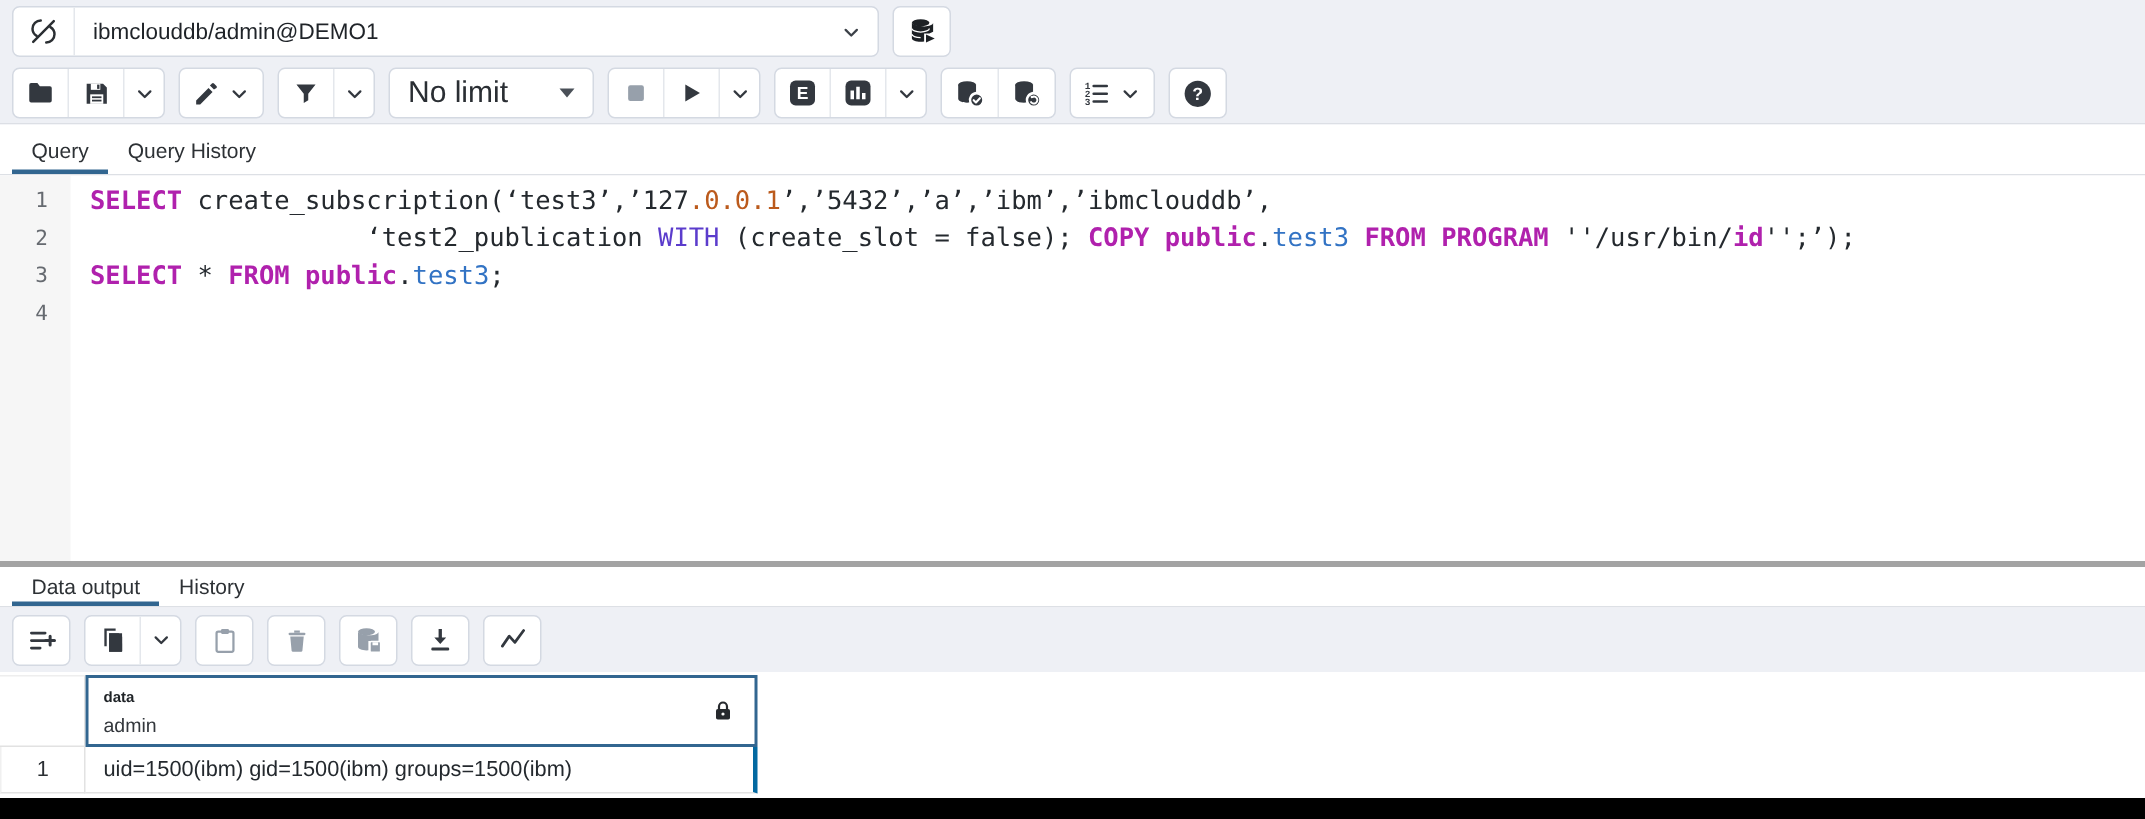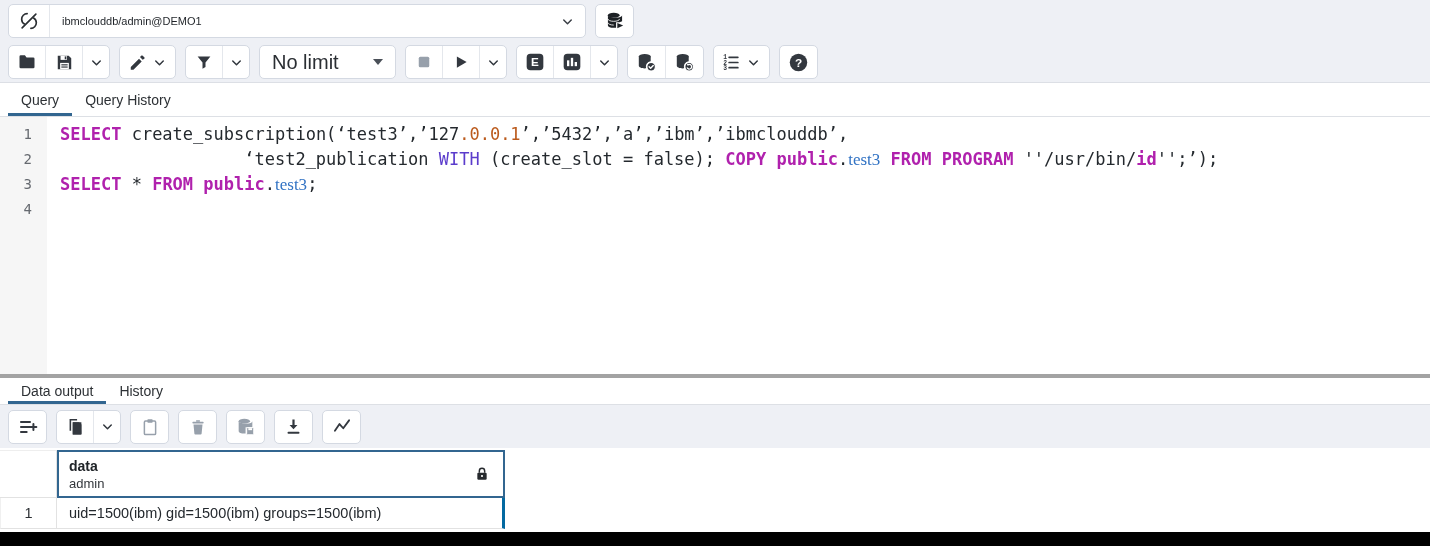--- a/index.html
+++ b/index.html
@@ -7,21 +7,21 @@
   body { font-family: "Liberation Sans", sans-serif; }
   .app { width:1430px; height:546px; background:#fff; position:relative; overflow:hidden; display:flex; flex-direction:column; }
 
   .icn { display:inline-flex; align-items:center; justify-content:center; }
   .icn svg { display:block; }
 
   
   .connection-bar { height:42px; background:var(--toolbar_bg,#eef0f5); display:flex; align-items:center; padding:0 8px; gap:9px; flex:0 0 auto; }
   .conn-group { display:flex; align-items:stretch; height:34px; width:578px; background:#fff; border:1px solid #d4d9e2; border-radius:5px; overflow:hidden; }
   .conn-plug { width:41px; display:flex; align-items:center; justify-content:center; border-right:1px solid #e4e7ec; color:#2b2f33; }
-  .conn-value { flex:1; display:flex; align-items:center; padding:0 12px; font-size:11px; color:#1f2328; white-space:nowrap; overflow:hidden; }
+  .conn-value { flex:1; display:flex; align-items:center; padding:0 12px; font-size:15px; color:#1f2328; white-space:nowrap; overflow:hidden; }
   .conn-caret { width:36px; display:flex; align-items:center; justify-content:center; color:#3c4148; }
   .sq-btn { width:39px; height:34px; background:#fff; border:1px solid #d4d9e2; border-radius:5px; display:flex; align-items:center; justify-content:center; color:#1d2125; }
 
   
   .toolbar { height:41px; background:var(--toolbar_bg,#eef0f5); display:flex; align-items:center; padding:0 8px; gap:9px; border-bottom:1px solid #dcdfe5; flex:0 0 auto; }
   .btn-group { display:flex; height:34px; background:#fff; border:1px solid #d4d9e2; border-radius:5px; overflow:hidden; }
   .tbtn { min-width:37px; padding:0 8px; display:flex; align-items:center; justify-content:center; gap:5px; border-right:1px solid #e4e7ec; color:var(--icon,#33383f); cursor:pointer; }
   .btn-group .tbtn:last-child { border-right:none; }
   .tbtn.narrow { min-width:26px; padding:0 5px; }
   .tbtn.disabled { color:var(--disabled,#97a0ab); }
@@ -37,31 +37,31 @@
 
   
   .editor { height:257px; display:flex; background:#fff; flex:0 0 auto; overflow:hidden; }
   .gutter { width:47px; background:#f6f6f6; padding-top:5px; font-family:"DejaVu Sans Mono", monospace; font-size:14px; color:#666a70; text-align:right; flex:0 0 auto; }
   .gutter div { height:25px; line-height:25px; padding-right:15px; }
   .code { flex:1; padding:5px 0 0 13px; font-family:"DejaVu Sans Mono", monospace; font-size:17px; color:var(--code_text,#24292e); overflow:hidden; }
   .cline { height:25px; line-height:25px; white-space:pre; }
   .tok-kw { color:var(--keyword,#b021ad); font-weight:bold; }
   .tok-wth { color:var(--keyword_secondary,#5b3ccc); }
   .tok-num { color:var(--number,#bb5a1c); }
-  .tok-ident { color:var(--identifier,#3273c4);font-family:Liberation Serif, serif; }
+  .tok-ident { color:var(--identifier,#3273c4); }
 
   
   .out-toolbar { height:43px; background:var(--toolbar_bg,#eef0f5); display:flex; align-items:center; padding:0 8px; gap:9px; flex:0 0 auto; }
 
   
   .grid-section { flex:1; background:#fff; padding-top:2px; position:relative; }
   .grid-header { display:flex; height:48px; }
   .corner { width:57px; background:#fff; border-right:1px solid #e2e2e2; border-bottom:1px solid #e2e2e2; border-top:1px solid #eee; }
   .col-head { width:448px; background:#fff; border:2px solid var(--accent,#326690); display:flex; align-items:center; justify-content:space-between; padding:0 10px; cursor:pointer; }
-  .col-name { font-size:14px; font-weight:bold; color:#202428; line-height:18px; }
+  .col-name { font-size:10px; font-weight:bold; color:#202428; line-height:18px; }
   .col-type { font-size:13px; color:#33373c; line-height:17px; }
   .lock { color:#26292d; margin-right:3px; }
   .grid-row { display:flex; height:31px; font-size:14.5px; color:#24292e; }
   .rownum { width:57px; display:flex; align-items:center; justify-content:center; border-right:1px solid #e2e2e2; border-bottom:1px solid #e2e2e2; border-left:1px solid #f0f0f0; color:#2b2f33; }
   .cell { width:448px; display:flex; align-items:center; padding:0 12px; border-right:3px solid #0369a1; border-bottom:1px solid #e2e2e2; white-space:nowrap; overflow:hidden; }
 
   .black-bar { position:absolute; left:0; bottom:0; width:100%; height:14px; background:#000; }
 </style>
 </head>
 <body>

